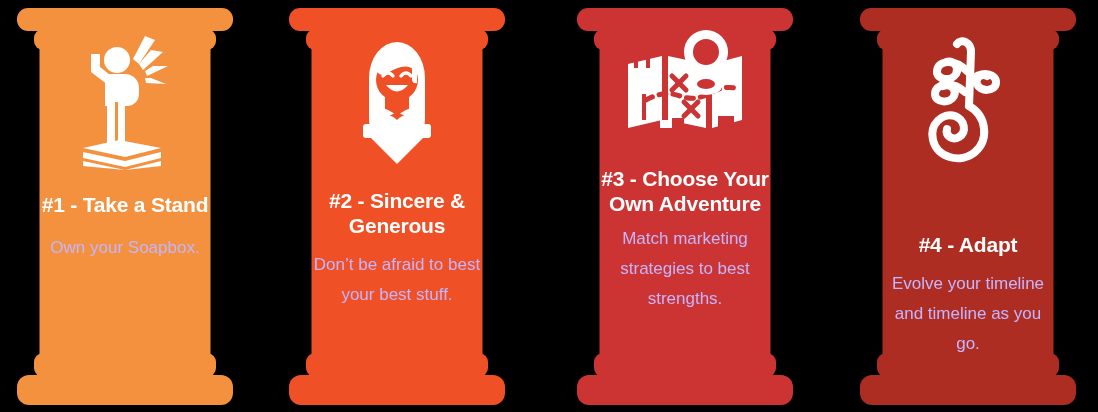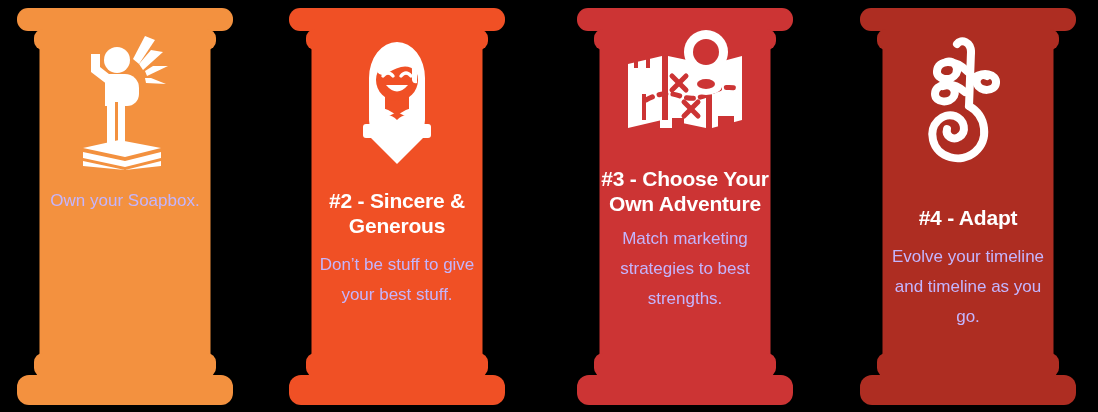--- a/index.html
+++ b/index.html
@@ -39,21 +39,21 @@
 
   .p2 .icon{margin-top:6px;}
   .p2 .title{margin-top:20px;}
   .p2 .body{margin-top:12px;}
 
   .p3 .icon{margin-top:0px;}
   .p3 .title{margin-top:18px;}
   .p3 .body{margin-top:8px;}
 
   .p4 .icon{margin-top:4px;}
-  .p4 .title{margin-top:27px;}
+  .p4 .title{margin-top:54px;}
   .p4 .body{margin-top:12px;}
 </style>
 </head>
 <body style="background: rgb(0, 0, 0);">
 
 <div id="stage" style="background: rgb(0, 0, 0);">
 
   <div class="pillar p1" id="pil0" style="left: 17px; width: 216px; --c: #F3913F;">
     <div class="cap-abacus"></div>
     <div class="cap-echinus"></div>
@@ -79,20 +79,21 @@
           <rect x="38" y="72" width="18" height="42"></rect>
           <rect x="46" y="72" width="3" height="42" fill="#F3913F"></rect>
 
           <path d="M14 118 L50 110 L92 118 L56 127 Z"></path>
 
           <path d="M14 122 L56 131 L92 122 L92 128 L56 137 L14 128 Z"></path>
 
           <path d="M14 131 L56 140 L92 131 L92 136 L56 140 L14 136 Z"></path>
         </svg>
       </div>
+      <div class="title">#1 - Take a Stand</div>
       <div class="body">Own your Soapbox.</div>
     </div>
   </div>
 
   <div class="pillar p2" id="pil1" style="left: 289px; width: 216px; --c: #F05025;">
     <div class="cap-abacus"></div>
     <div class="cap-echinus"></div>
     <div class="shaft"></div>
     <div class="base-torus"></div>
     <div class="base-plinth"></div>
@@ -117,21 +118,21 @@
           <path d="M36 76 q10 -6 24 6 q14 -12 24 -6 v16 h-48 Z"></path>
           <path d="M52 82 l8 9 l8 -9 l-8 -4 Z" fill="#F05025"></path>
 
           <rect x="26" y="90" width="12" height="14" rx="3"></rect>
           <rect x="82" y="90" width="12" height="14" rx="3"></rect>
 
           <path d="M60 130 L34 104 a16 16 0 0 1 26 -18 a16 16 0 0 1 26 18 Z"></path>
         </svg>
       </div>
       <div class="title">#2 - Sincere &amp; Generous</div>
-      <div class="body">Don’t be stuff to give your best stuff.</div>
+      <div class="body">Don’t be afraid to best your best stuff.</div>
     </div>
   </div>
 
   <div class="pillar p3" id="pil2" style="left: 577px; width: 216px; --c: #CC3434;">
     <div class="cap-abacus"></div>
     <div class="cap-echinus"></div>
     <div class="shaft"></div>
     <div class="base-torus"></div>
     <div class="base-plinth"></div>
 

